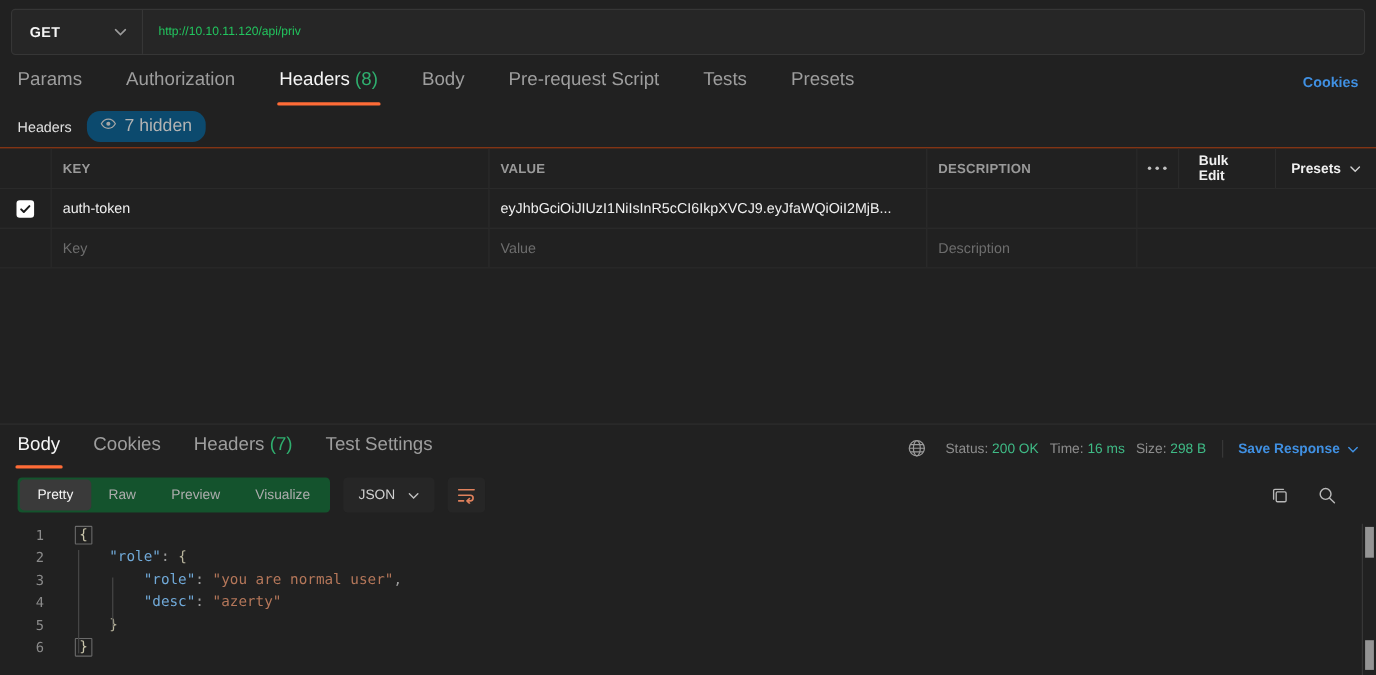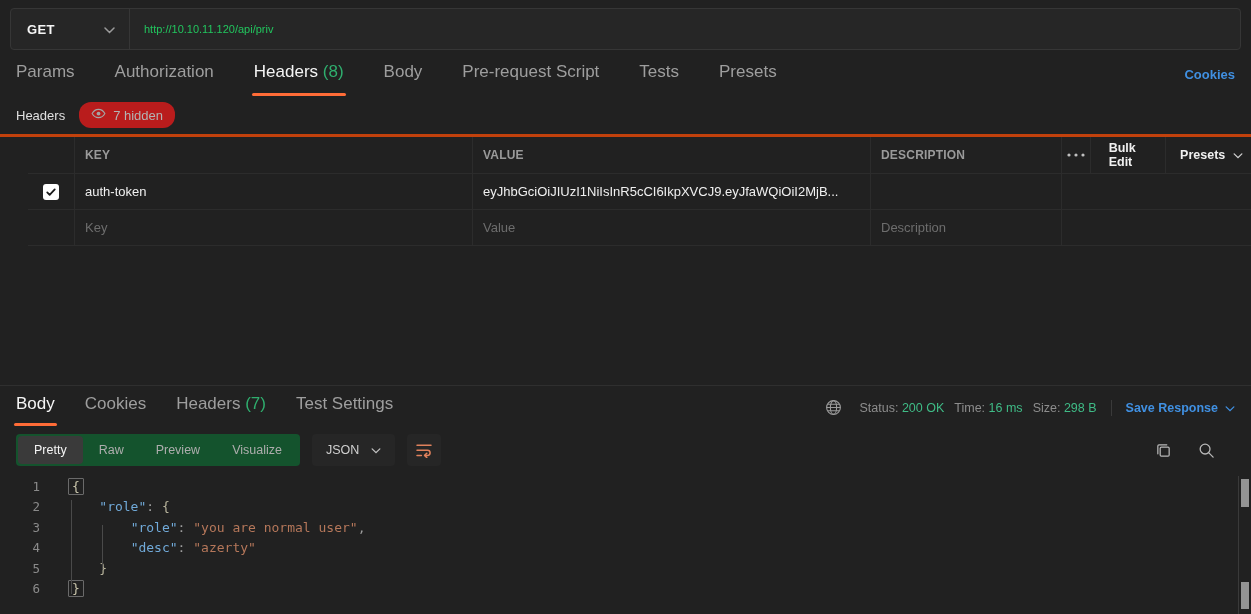--- a/index.html
+++ b/index.html
@@ -26,24 +26,24 @@
   .tab { position:relative; font-size:17px; color:#9e9e9e; padding:0 0 14px 0; margin-right:40px; cursor:pointer; white-space:nowrap; }
   .tab .count { color:#2fae6e; }
   .tab .count:empty { display:none; }
   .tab.active { color:#f5f5f5; }
   .tab.active::after { content:""; position:absolute; left:-2px; right:-2px; bottom:0; height:3px; background:#ff6c37; border-radius:2px; }
   .tab-spacer { flex:1; }
   .cookies-link { font-size:13px; font-weight:bold; color:#4090e2; padding-bottom:14px; cursor:pointer; }
   
   .subheader { height:38px; display:flex; align-items:center; padding:0 16px; gap:14px; flex:0 0 auto; }
   .subheader .title { font-size:13px; color:#e0e0e0; }
-  .pill { display:flex; align-items:center; gap:7px; background:#b91c1c; border-radius:12px; padding:4px 12px; color:#b3b3b3; font-size:13px; cursor:pointer; }
+  .pill { display:flex; align-items:center; gap:7px; background:#0c4a6e; border-radius:12px; padding:4px 12px; color:#b3b3b3; font-size:16px; cursor:pointer; }
   .pill svg { color:#a5a5a5; }
   
-  .htable { flex:0 0 auto; border-top:3px solid #c2410c;padding-left:28px; }
+  .htable { flex:0 0 auto; border-top:1px solid #c2410c; }
   .hrow { display:grid; grid-template-columns:47px 398px 398px 191px 1fr; border-bottom:1px solid #2c2c2c; }
   .hrow > div { border-right:1px solid #2c2c2c; display:flex; align-items:center; }
   .hrow > div:last-child { border-right:none; }
   .hrow.head { height:37px; background:#212121; }
   .hrow.head .cell-label { font-size:12px; font-weight:bold; color:#9a9a9a; letter-spacing:.2px; padding:0 10px; }
   .hrow.body { height:36px; }
   .cell-pad { padding:0 10px; font-size:13px; color:#f0f0f0; overflow:hidden; white-space:nowrap; }
   .ctrl-cell { justify-content:flex-start; gap:0; padding:0; }
   .ooo-btn { width:40px; height:100%; display:flex; align-items:center; justify-content:center; color:#c0c0c0; cursor:pointer; border-right:1px solid #2c2c2c; }
   .bulk-btn { padding:0 18px; height:100%; display:flex; align-items:center; font-size:12.5px; font-weight:bold; color:#f0f0f0; cursor:pointer; border-right:1px solid #2c2c2c; }

